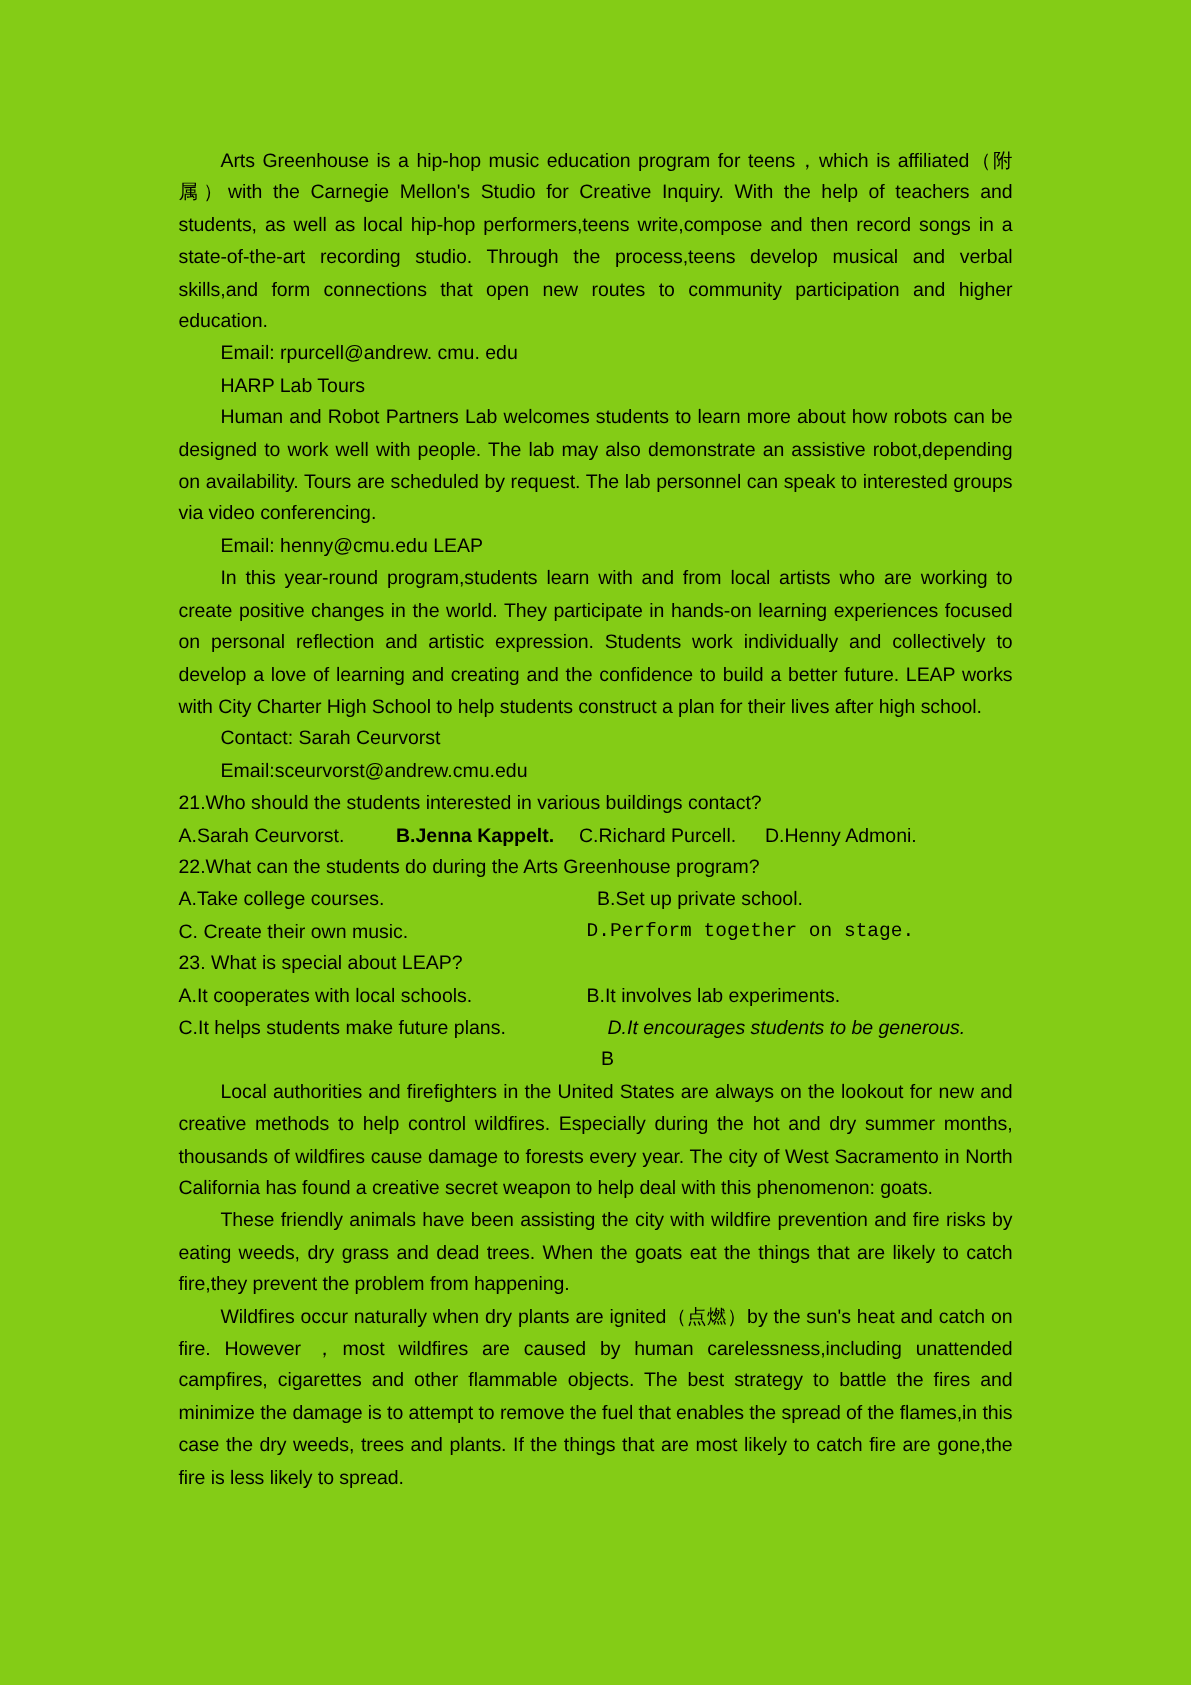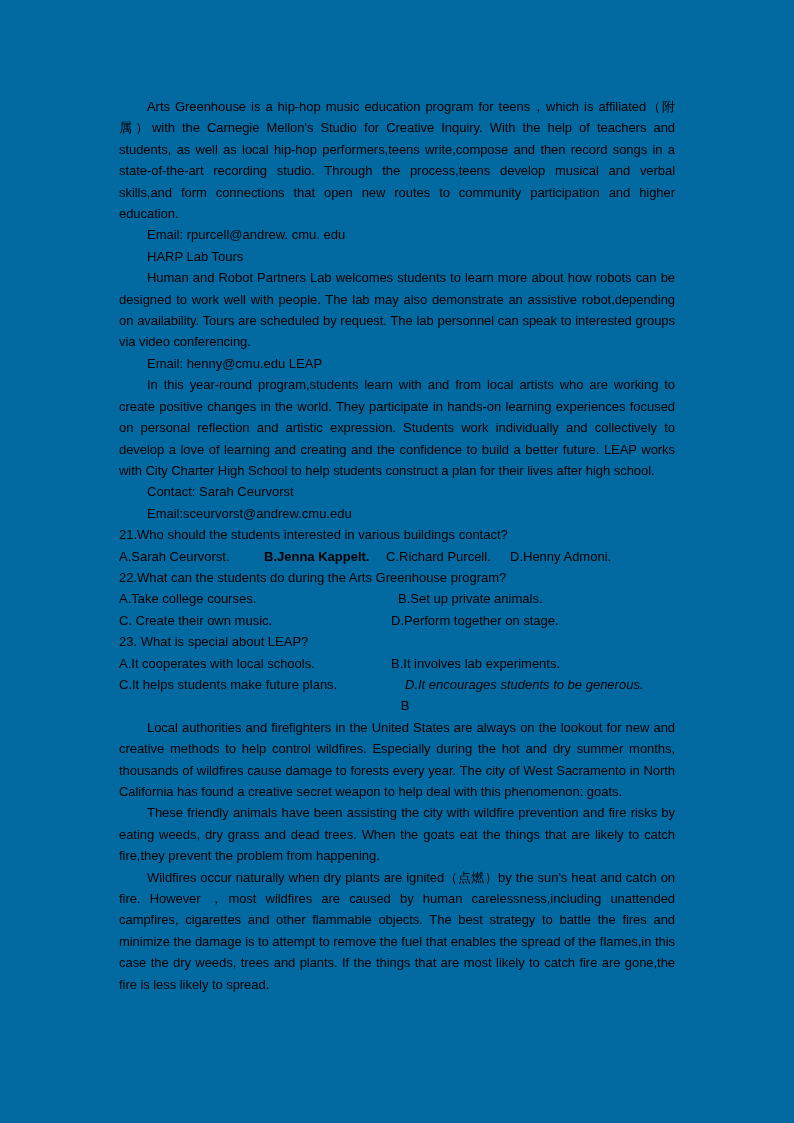--- a/index.html
+++ b/index.html
@@ -11,21 +11,21 @@
     width: 794px;
     height: 1123px;
     font-family: "Liberation Sans", sans-serif;
     color: #000000;
     -webkit-font-smoothing: antialiased;
   }
   .page {
     position: relative;
     width: 794px;
     height: 1123px;
-    background: #0369a1;
+    background: #84cc16;
     box-sizing: border-box;
   }
   .content {
     position: absolute;
     left: 119px;
     top: 96px;
     width: 556px;
   }
   p.para {
     margin: 0;
@@ -99,25 +99,25 @@
     <div class="opts">
       <span style="left:0px;">A.Sarah Ceurvorst.</span>
       <span style="left:145px;font-weight:bold;">B.Jenna Kappelt.</span>
       <span style="left:267px;">C.Richard Purcell.</span>
       <span style="left:391px;">D.Henny Admoni.</span>
     </div>
 
     <div class="q-line">22.What can the students do during the Arts Greenhouse program?</div>
     <div class="opts">
       <span style="left:0px;">A.Take college courses.</span>
-      <span style="left:279px;">B.Set up private animals.</span>
+      <span style="left:279px;">B.Set up private school.</span>
     </div>
     <div class="opts">
       <span style="left:0px;">C. Create their own music.</span>
-      <span style="left:272px;">D.Perform together on stage.</span>
+      <span style="left:272px;font-family:Liberation Mono, monospace;">D.Perform together on stage.</span>
     </div>
 
     <div class="q-line">23. What is special about LEAP?</div>
     <div class="opts">
       <span style="left:0px;">A.It cooperates with local schools.</span>
       <span style="left:272px;">B.It involves lab experiments.</span>
     </div>
     <div class="opts">
       <span style="left:0px;">C.It helps students make future plans.</span>
       <span style="left:286px;font-style:italic;">D.It encourages students to be generous.</span>

